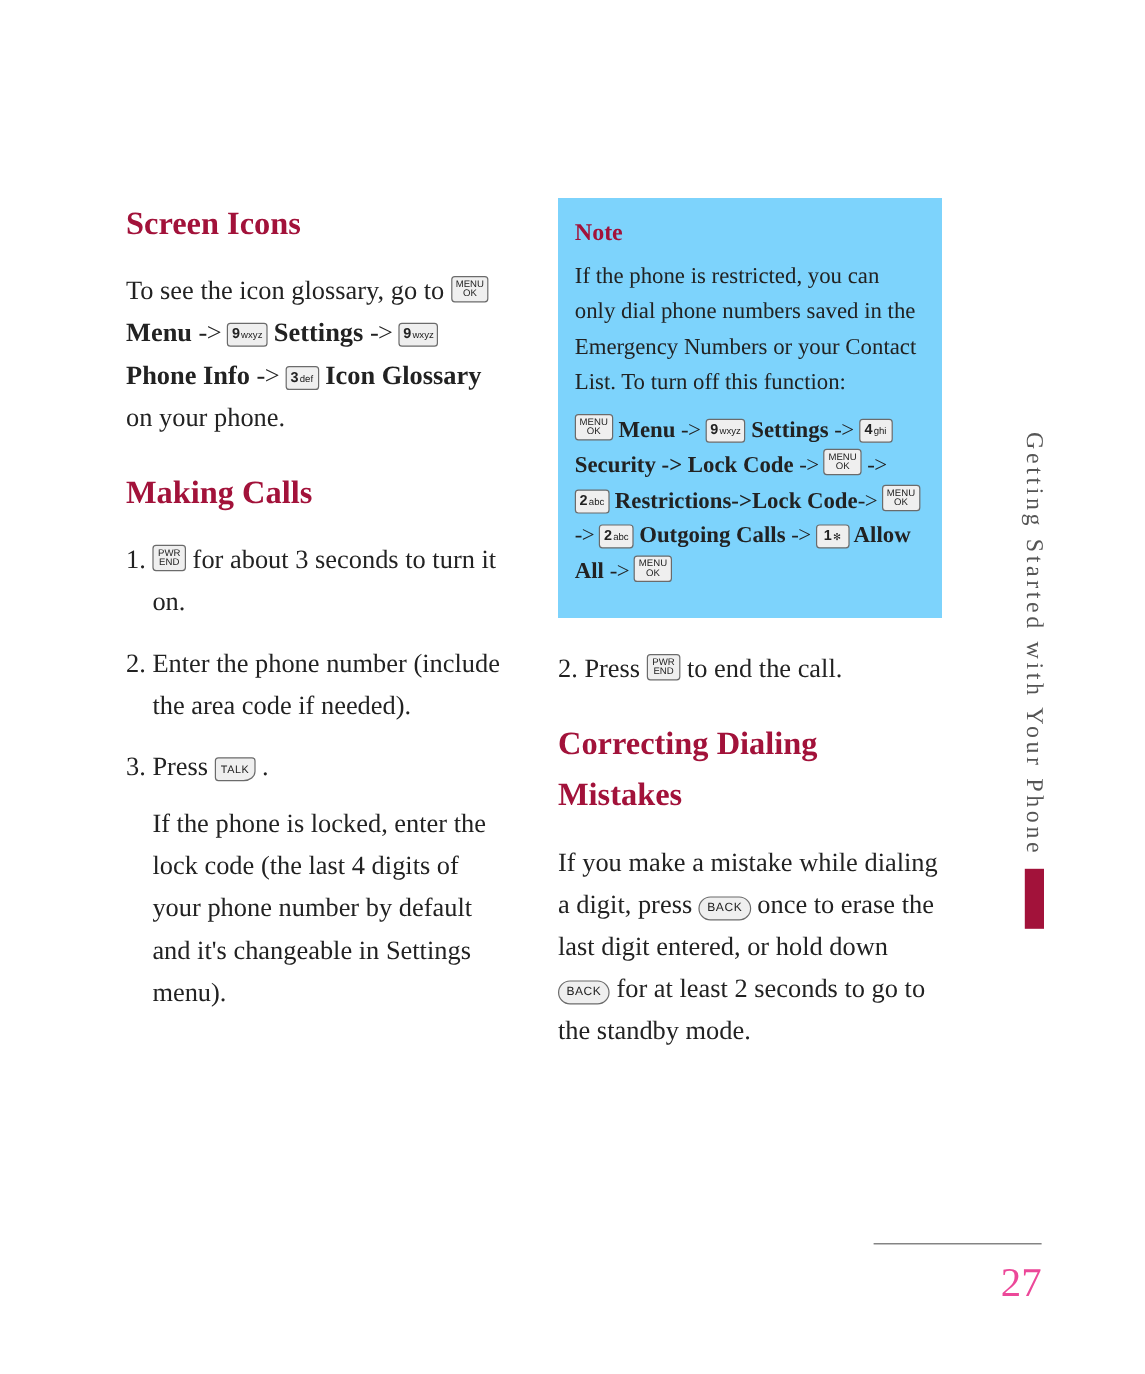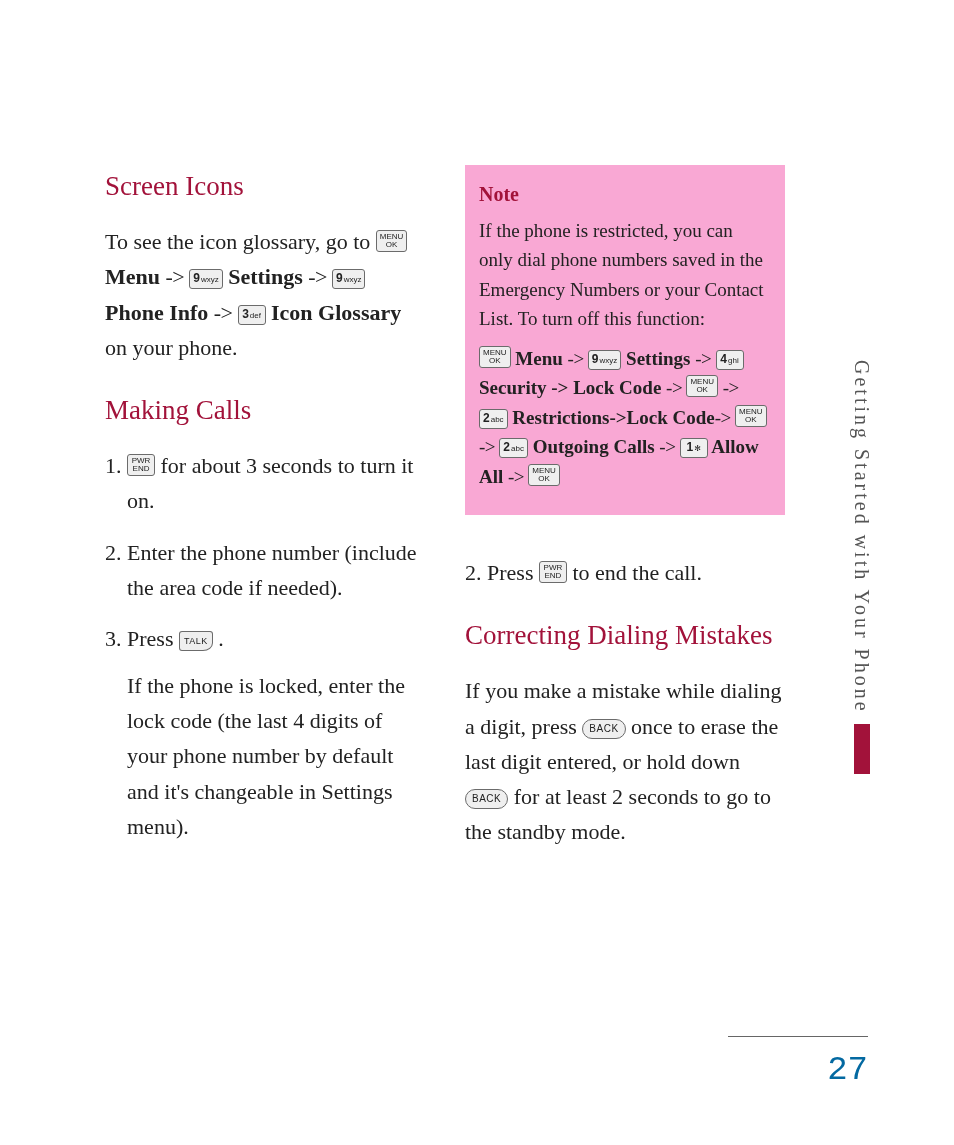--- a/index.html
+++ b/index.html
@@ -19,36 +19,36 @@
     column-fill:auto;
     height:800px;
     font-size:22px;
     line-height:1.6;
   }
   .content p, .content ol, .content li{
     break-inside:avoid-column;
   }
   h2.red{
     font-family:"Palatino Linotype","Book Antiqua","Times New Roman",serif;
-    font-weight:400;
+    font-weight:700;
     color:#a2123a;
     font-size:27px;
     margin:0 0 16px 0;
   }
   h2.red.later{margin-top:24px;}
   p{margin:0 0 18px 0;}
   ol{margin:0; padding-left:22px;}
   ol li{margin-bottom:16px;}
   .indent{padding-left:22px; margin-top:-4px;}
   .notebox{
-    background:#f9a8d4;
+    background:#7dd3fc;
     padding:14px 14px 14px 14px;
     font-size:19px;
     line-height:1.55;
-    margin:0 0 40px 0;
+    margin:0 0 24px 0;
     break-inside:avoid;
   }
   .notebox .note-title{
     color:#a2123a; font-weight:700; font-size:20px; margin-bottom:6px;
   }
   .notebox p{font-size:19px; margin-bottom:10px;}
   .step-seq{font-weight:700;}
   .arrow{font-weight:400; letter-spacing:-0.5px;}
   .key{
     display:inline-block;
@@ -96,23 +96,23 @@
     margin:10px auto 0 auto;
   }
   .footer-rule{
     position:absolute;
     right:86px; bottom:108px;
     width:140px; height:1px; background:#666;
   }
   .page-num{
     position:absolute;
     right:86px; bottom:56px;
-    font-family:Liberation Mono, monospace;
+    font-family:Liberation Serif, serif;
     font-size:34px;
-    color:#0369a1;
+    color:#ec4899;
   }
   b{font-weight:700;}
 </style>
 </head>
 <body>
 
 <div class="page">
 
   <div class="content">
 

